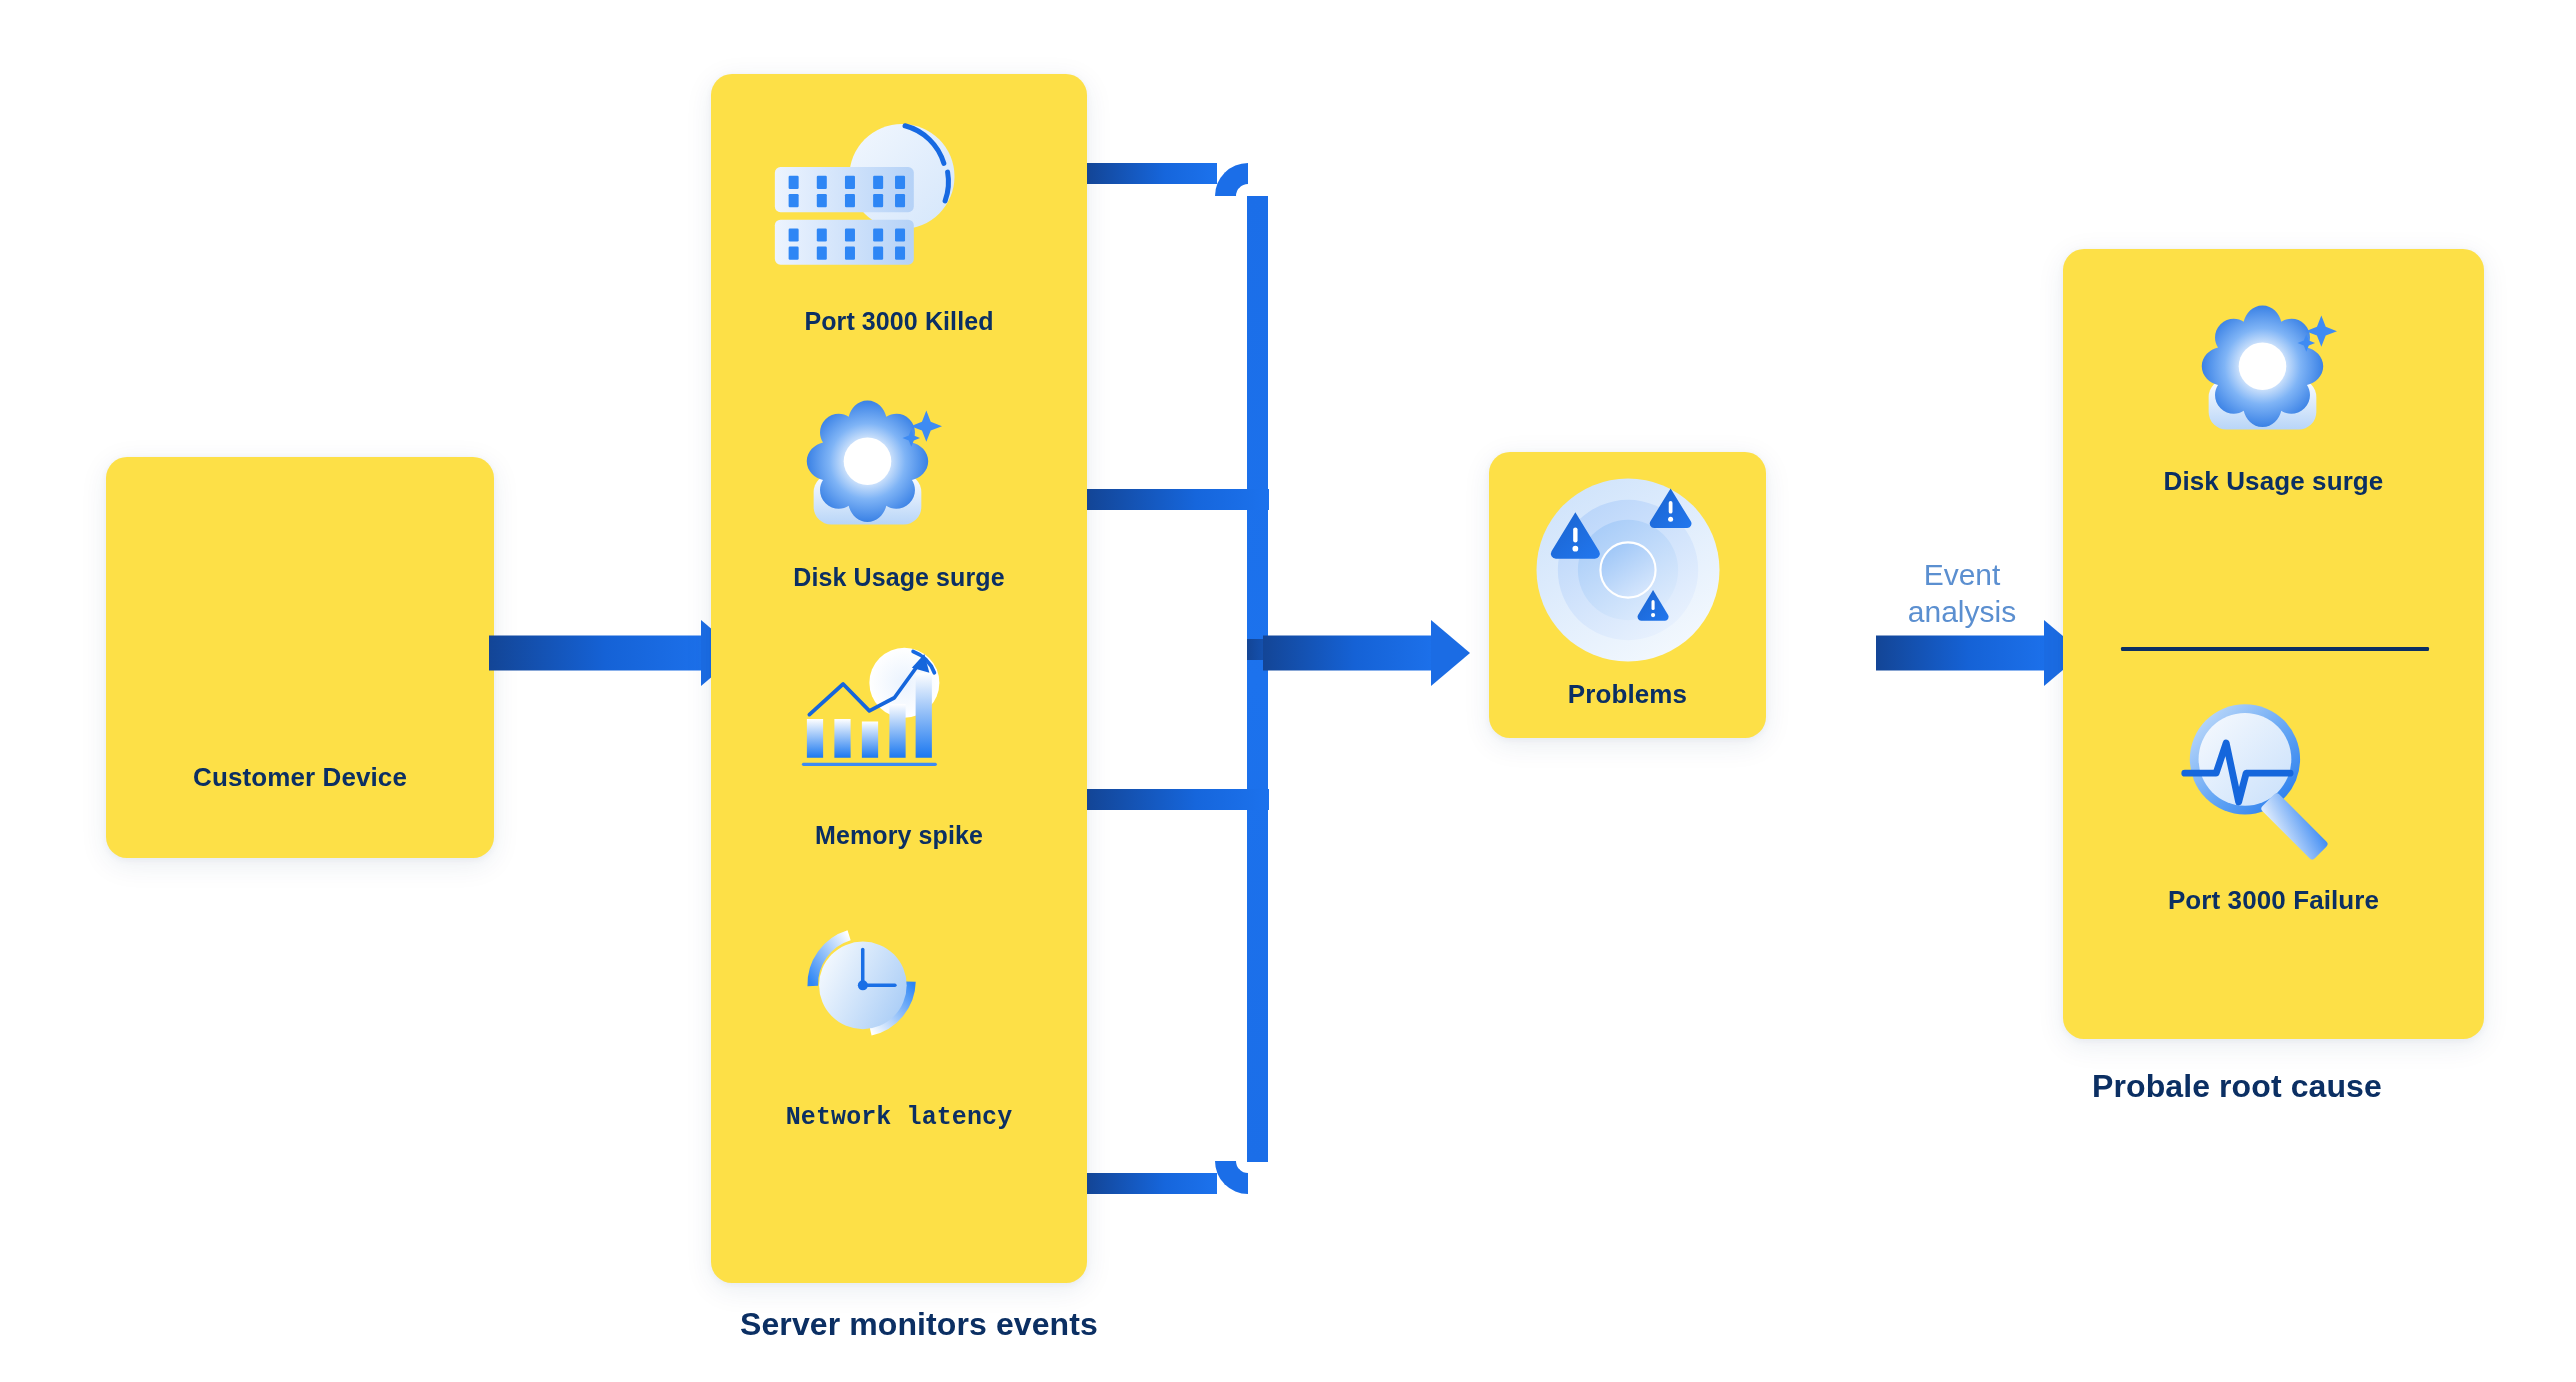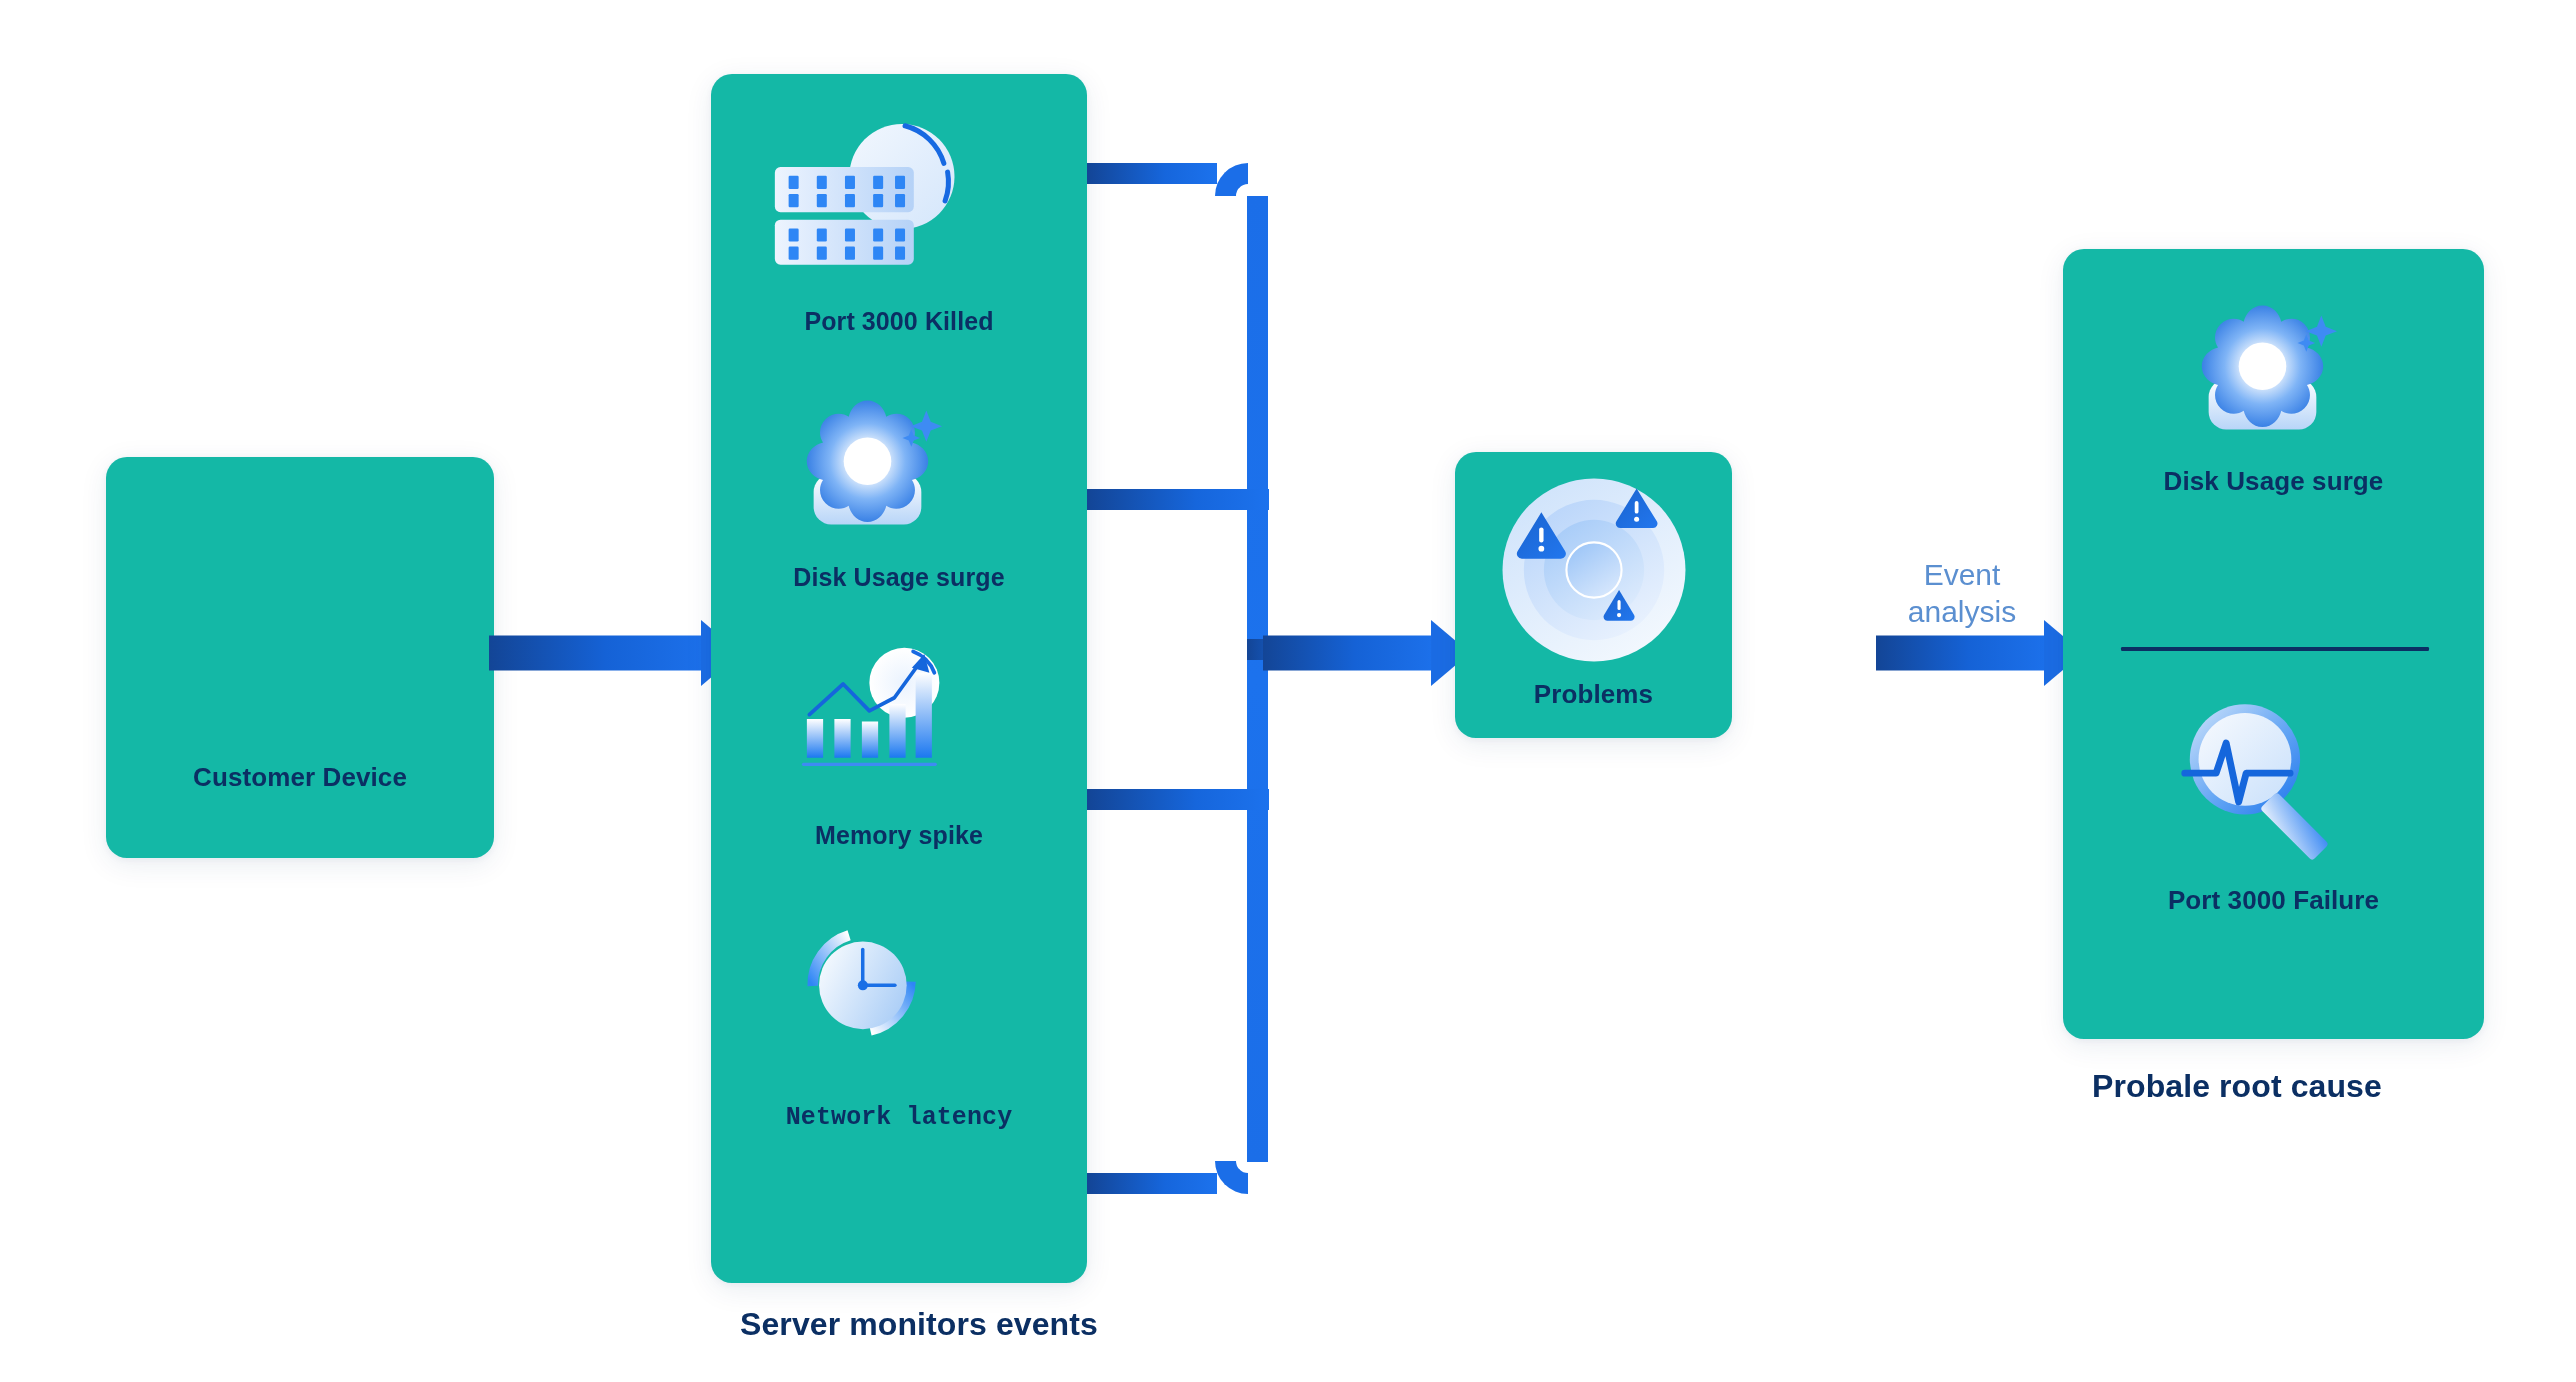--- a/index.html
+++ b/index.html
@@ -8,21 +8,21 @@
     width: 2576px; height: 1382px;
     background: #ffffff;
     font-family: "Liberation Sans", sans-serif;
     overflow: hidden;
   }
   #stage { position: relative; width: 2576px; height: 1382px; background: #fff; }
 
   
   .card {
     position: absolute;
-    background: #14b8a6;
+    background: #fde047;
     border-radius: 21px;
     box-shadow: 0 6.3px 27.6px rgba(24,54,110,.085), 0 1.3px 6.3px rgba(24,54,110,.05);
   }
 
   
   .cap {
     position: absolute;
     width: 100%;
     text-align: center;
     color: #0B2F63;
@@ -254,21 +254,21 @@
     <div class="stub" style="left:0; bottom:0; width:130px;"></div>
 
     <div class="stub" style="left:160px; top:476px; width:81px;"></div>
   </div>
 
   <div class="arrow" style="left:1263px; top:620px; width:207px; height:65px;">
     <div class="shaft" style="width:168px; height:35px;"></div>
     <div class="head" style="left:168px;"></div>
   </div>
 
-  <div class="card" style="left:1455px; top:452px; width:277px; height:286px;">
+  <div class="card" style="left:1489px; top:452px; width:277px; height:286px;">
     <svg width="188" height="188" viewBox="0 0 300 300" style="position:absolute; left:45px; top:24px;">
       <defs>
         <linearGradient id="rd1" x1="0.2" y1="0" x2="0.9" y2="1">
           <stop offset="0%" stop-color="#CFE3FB"></stop>
             <stop offset="100%" stop-color="#F6FAFE"></stop>
         </linearGradient>
         <linearGradient id="rd2" x1="0.2" y1="0" x2="0.9" y2="1">
           <stop offset="0%" stop-color="#B9D5FA"></stop>
             <stop offset="100%" stop-color="#EDF4FE"></stop>
         </linearGradient>

